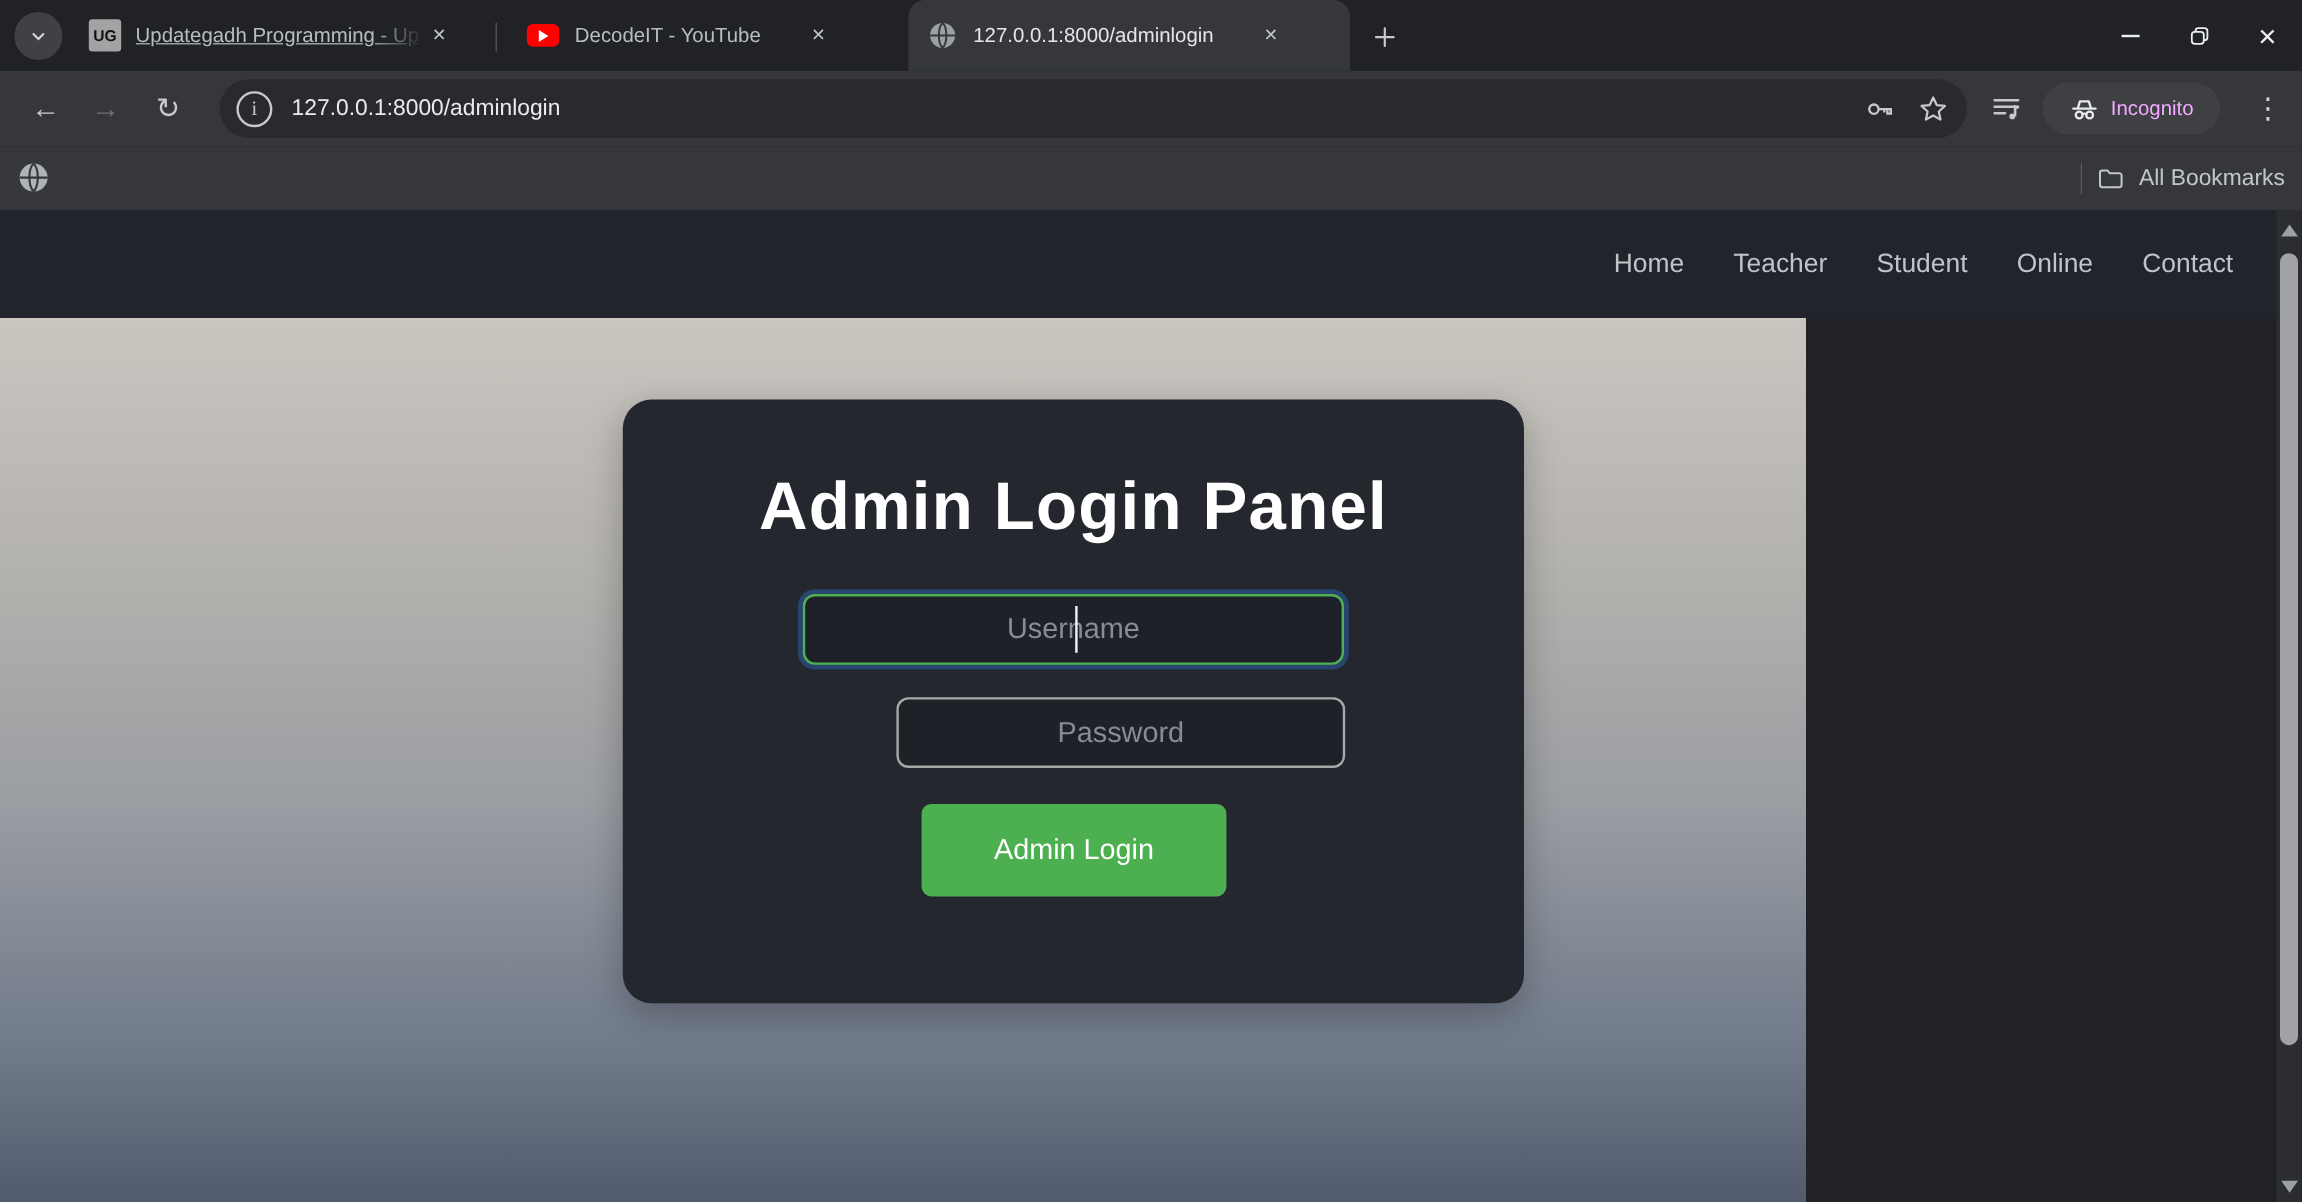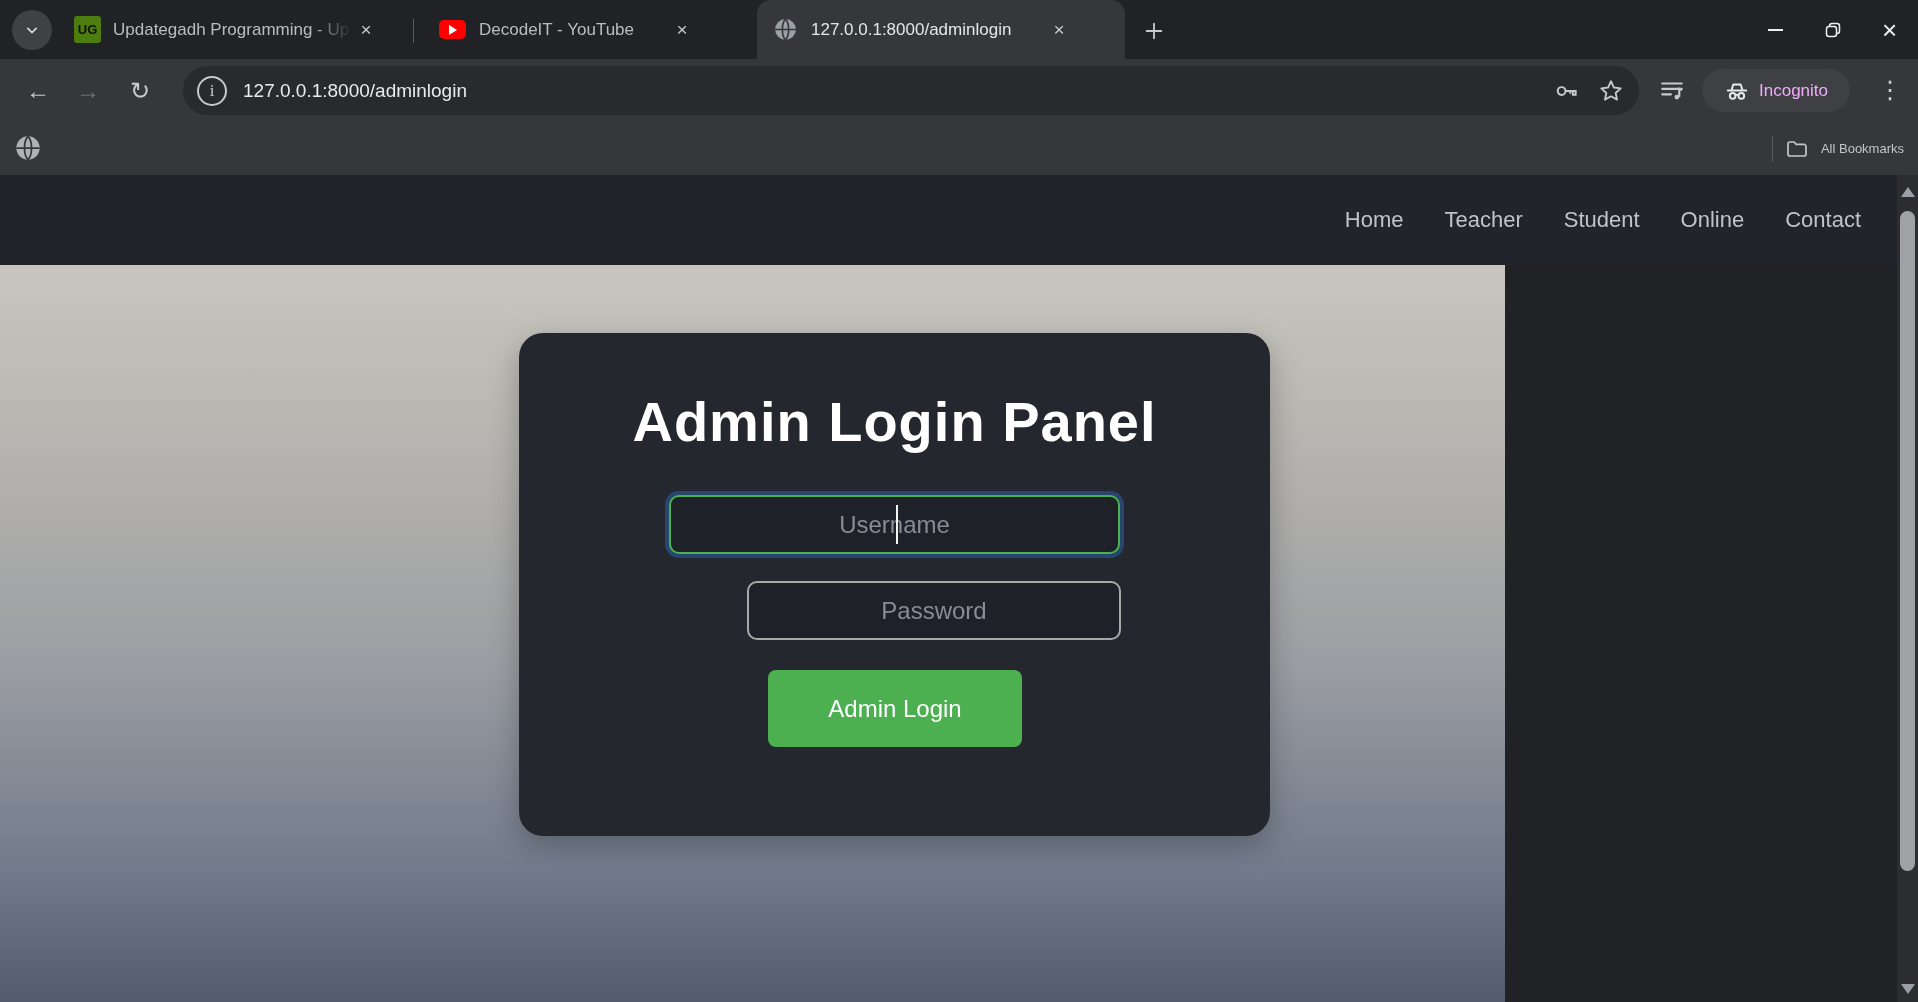--- a/index.html
+++ b/index.html
@@ -9,21 +9,21 @@
   
   .tabstrip { position:absolute; left:0; top:0; width:1918px; height:59px; background:#202226; }
   .tab-search { position:absolute; left:12px; top:10px; width:40px; height:40px; border-radius:50%;
     background:#3f4145; display:flex; align-items:center; justify-content:center; }
   .tab { position:absolute; top:0; height:59px; display:flex; align-items:center; }
   .tab-inactive { color:#b9bdc2; }
   .tab-active { background:#36373b; border-radius:14px 14px 0 0; color:#e4e6e9; }
   .tab-title { font-size:17px; white-space:nowrap; overflow:hidden; }
   .fade-title { -webkit-mask-image:linear-gradient(90deg,#000 82%,transparent); 
     mask-image:linear-gradient(90deg,#000 82%,transparent); }
-  .favicon-ug { width:27px; height:27px; background:#4d7c0f; border-radius:3px; color:#111;
+  .favicon-ug { width:27px; height:27px; background:#a3a3a3; border-radius:3px; color:#111;
     font-weight:bold; font-size:13px; display:flex; align-items:center; justify-content:center; }
   .favicon-yt { width:27px; height:19px; background:#f00; border-radius:5px;
     display:flex; align-items:center; justify-content:center; }
   .yt-play { width:0; height:0; border-left:8px solid #fff; border-top:5px solid transparent;
     border-bottom:5px solid transparent; }
   .tab-close { width:26px; height:26px; border-radius:50%; display:flex; align-items:center;
     justify-content:center; font-size:19px; color:#c3c6ca; }
   .tab-divider { position:absolute; left:413px; top:19px; width:1px; height:24px; background:#5a5c62; }
   .newtab { position:absolute; left:1138px; top:15px; width:32px; height:32px; display:flex;
     align-items:center; justify-content:center; }
@@ -49,21 +49,21 @@
     background:#3e4044; display:flex; align-items:center; justify-content:center; gap:9px; }
   .incog-label { color:#f0abfc; font-size:17px; }
   .menu-dots { position:absolute; left:1868px; top:8px; width:44px; height:46px; display:flex;
     align-items:center; justify-content:center; color:#cfd1d4; font-size:24px; }
 
   
   .bookmarks { position:absolute; left:0; top:122px; width:1918px; height:53px; background:#36373b; }
   .bm-globe { position:absolute; left:14px; top:12px; }
   .bm-right { position:absolute; right:14px; top:0; height:53px; display:flex; align-items:center; gap:12px; }
   .bm-divider { width:1px; height:26px; background:#5a5c62; }
-  .bm-label { color:#c3c6ca; font-size:13px; }
+  .bm-label { color:#c3c6ca; font-size:19px; }
 
   
   .content { position:absolute; left:0; top:175px; width:1918px; height:827px; }
   .sitebar { position:absolute; left:0; top:0; width:1897px; height:90px; background:#21242a;
     display:flex; align-items:center; }
   .brand { position:absolute; left:24px; font-size:30px; color:#f2f3f5; letter-spacing:0.5px; }
   .sitenav { position:absolute; right:36px; display:flex; gap:41px; }
   .sitenav span { font-size:22px; color:#c0c3c7; }
   .page { position:absolute; left:0; top:90px; width:1505px; height:737px;
     background:linear-gradient(180deg,#c9c6c0 0%,#b4b2ae 28%,#9a9da2 55%,#717b8b 82%,#515b6d 100%); }
@@ -99,21 +99,21 @@
 <div class="tabstrip">
 
   <div class="tab-search">
     <svg width="20" height="20" viewBox="0 0 24 24">
       <path d="M7 10l5 5 5-5" fill="none" stroke="#d6d8db" stroke-width="2" stroke-linecap="round"></path>
     </svg>
   </div>
 
   <div class="tab tab-inactive" style="left:60px; width:345px;">
     <span class="favicon-ug" style="margin-left:14px;">UG</span>
-    <span class="tab-title fade-title" style="margin-left:12px; width:240px;">Updategadh Programming - Up</span>
+    <span class="tab-title fade-title" style="margin-left:12px; width:240px;text-decoration:underline;">Updategadh Programming - Up</span>
     <span class="tab-close">×</span>
   </div>
 
   <div class="tab-divider"></div>
 
   <div class="tab tab-inactive" style="left:425px; width:335px;">
     <span class="favicon-yt" style="margin-left:14px;">
       <span class="yt-play"></span>
     </span>
     <span class="tab-title" style="margin-left:13px; width:190px;">DecodeIT - YouTube</span>

